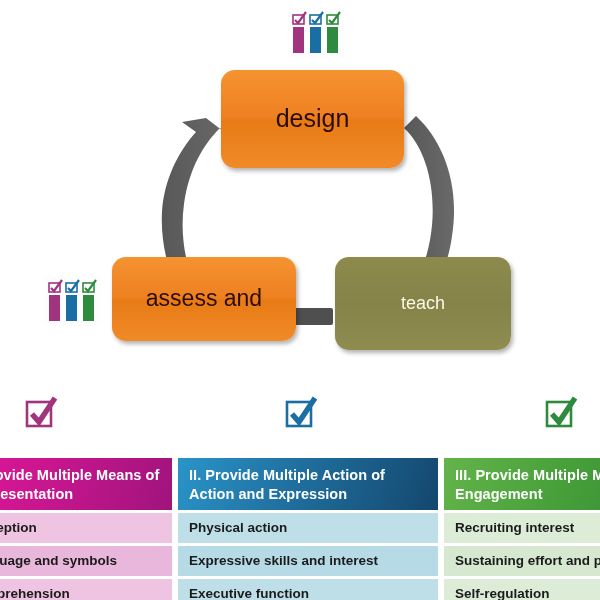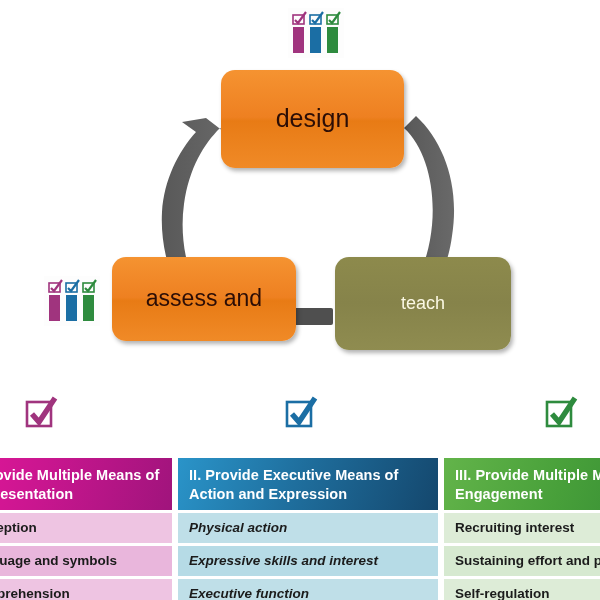--- a/index.html
+++ b/index.html
@@ -149,21 +149,21 @@
   
   .col-1 .col-header {
     background: linear-gradient(105deg, #e2169a 0%, #c9168f 40%, #a0147c 100%);
   }
   .col-1 .col-cell { background: #eec4e2; }
   .col-1 .col-cell.alt { background: #e9b6dc; }
 
   .col-2 .col-header {
     background: linear-gradient(110deg, #2a94c9 0%, #1f6f9e 45%, #14476d 100%);
   }
-  .col-2 .col-cell { background: #bfdfe8; font-style: italic; }
+  .col-2 .col-cell { background: #bfdfe8; }
   .col-2 .col-cell.alt { background: #b6dbe6; }
 
   .col-3 .col-header {
     background: linear-gradient(110deg, #63b44a 0%, #48a03a 45%, #2e8431 100%);
   }
   .col-3 .col-cell { background: #ddecd7; }
   .col-3 .col-cell.alt { background: #d6e9d0; }
 </style>
 </head>
 <body>
@@ -265,21 +265,21 @@
   <div id="udl-table">
 
     <div class="col col-1">
       <div class="col-header">I. Provide Multiple Means of Representation</div>
       <div class="col-cell">Perception</div>
       <div class="col-cell alt">Language and symbols</div>
       <div class="col-cell">Comprehension</div>
     </div>
 
     <div class="col col-2">
-      <div class="col-header">II. Provide Executive Means of Action and Expression</div>
+      <div class="col-header">II. Provide Multiple Action of Action and Expression</div>
       <div class="col-cell">Physical action</div>
       <div class="col-cell alt">Expressive skills and interest</div>
       <div class="col-cell">Executive function</div>
     </div>
 
     <div class="col col-3">
       <div class="col-header">III. Provide Multiple Means of Engagement</div>
       <div class="col-cell">Recruiting interest</div>
       <div class="col-cell alt">Sustaining effort and persistence</div>
       <div class="col-cell">Self-regulation</div>

